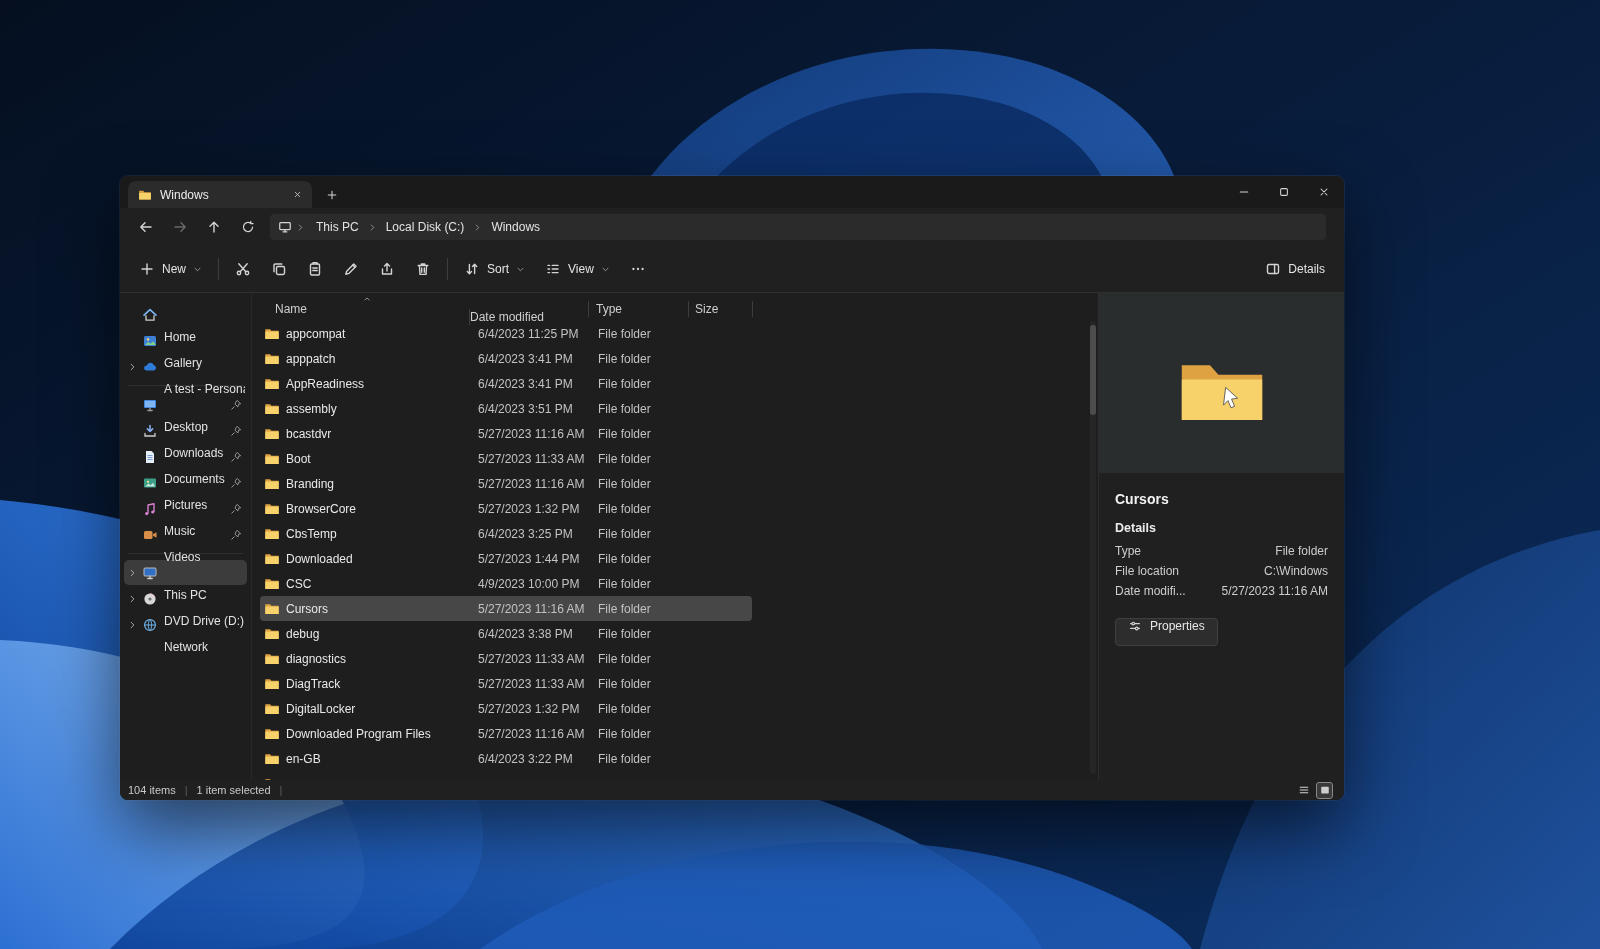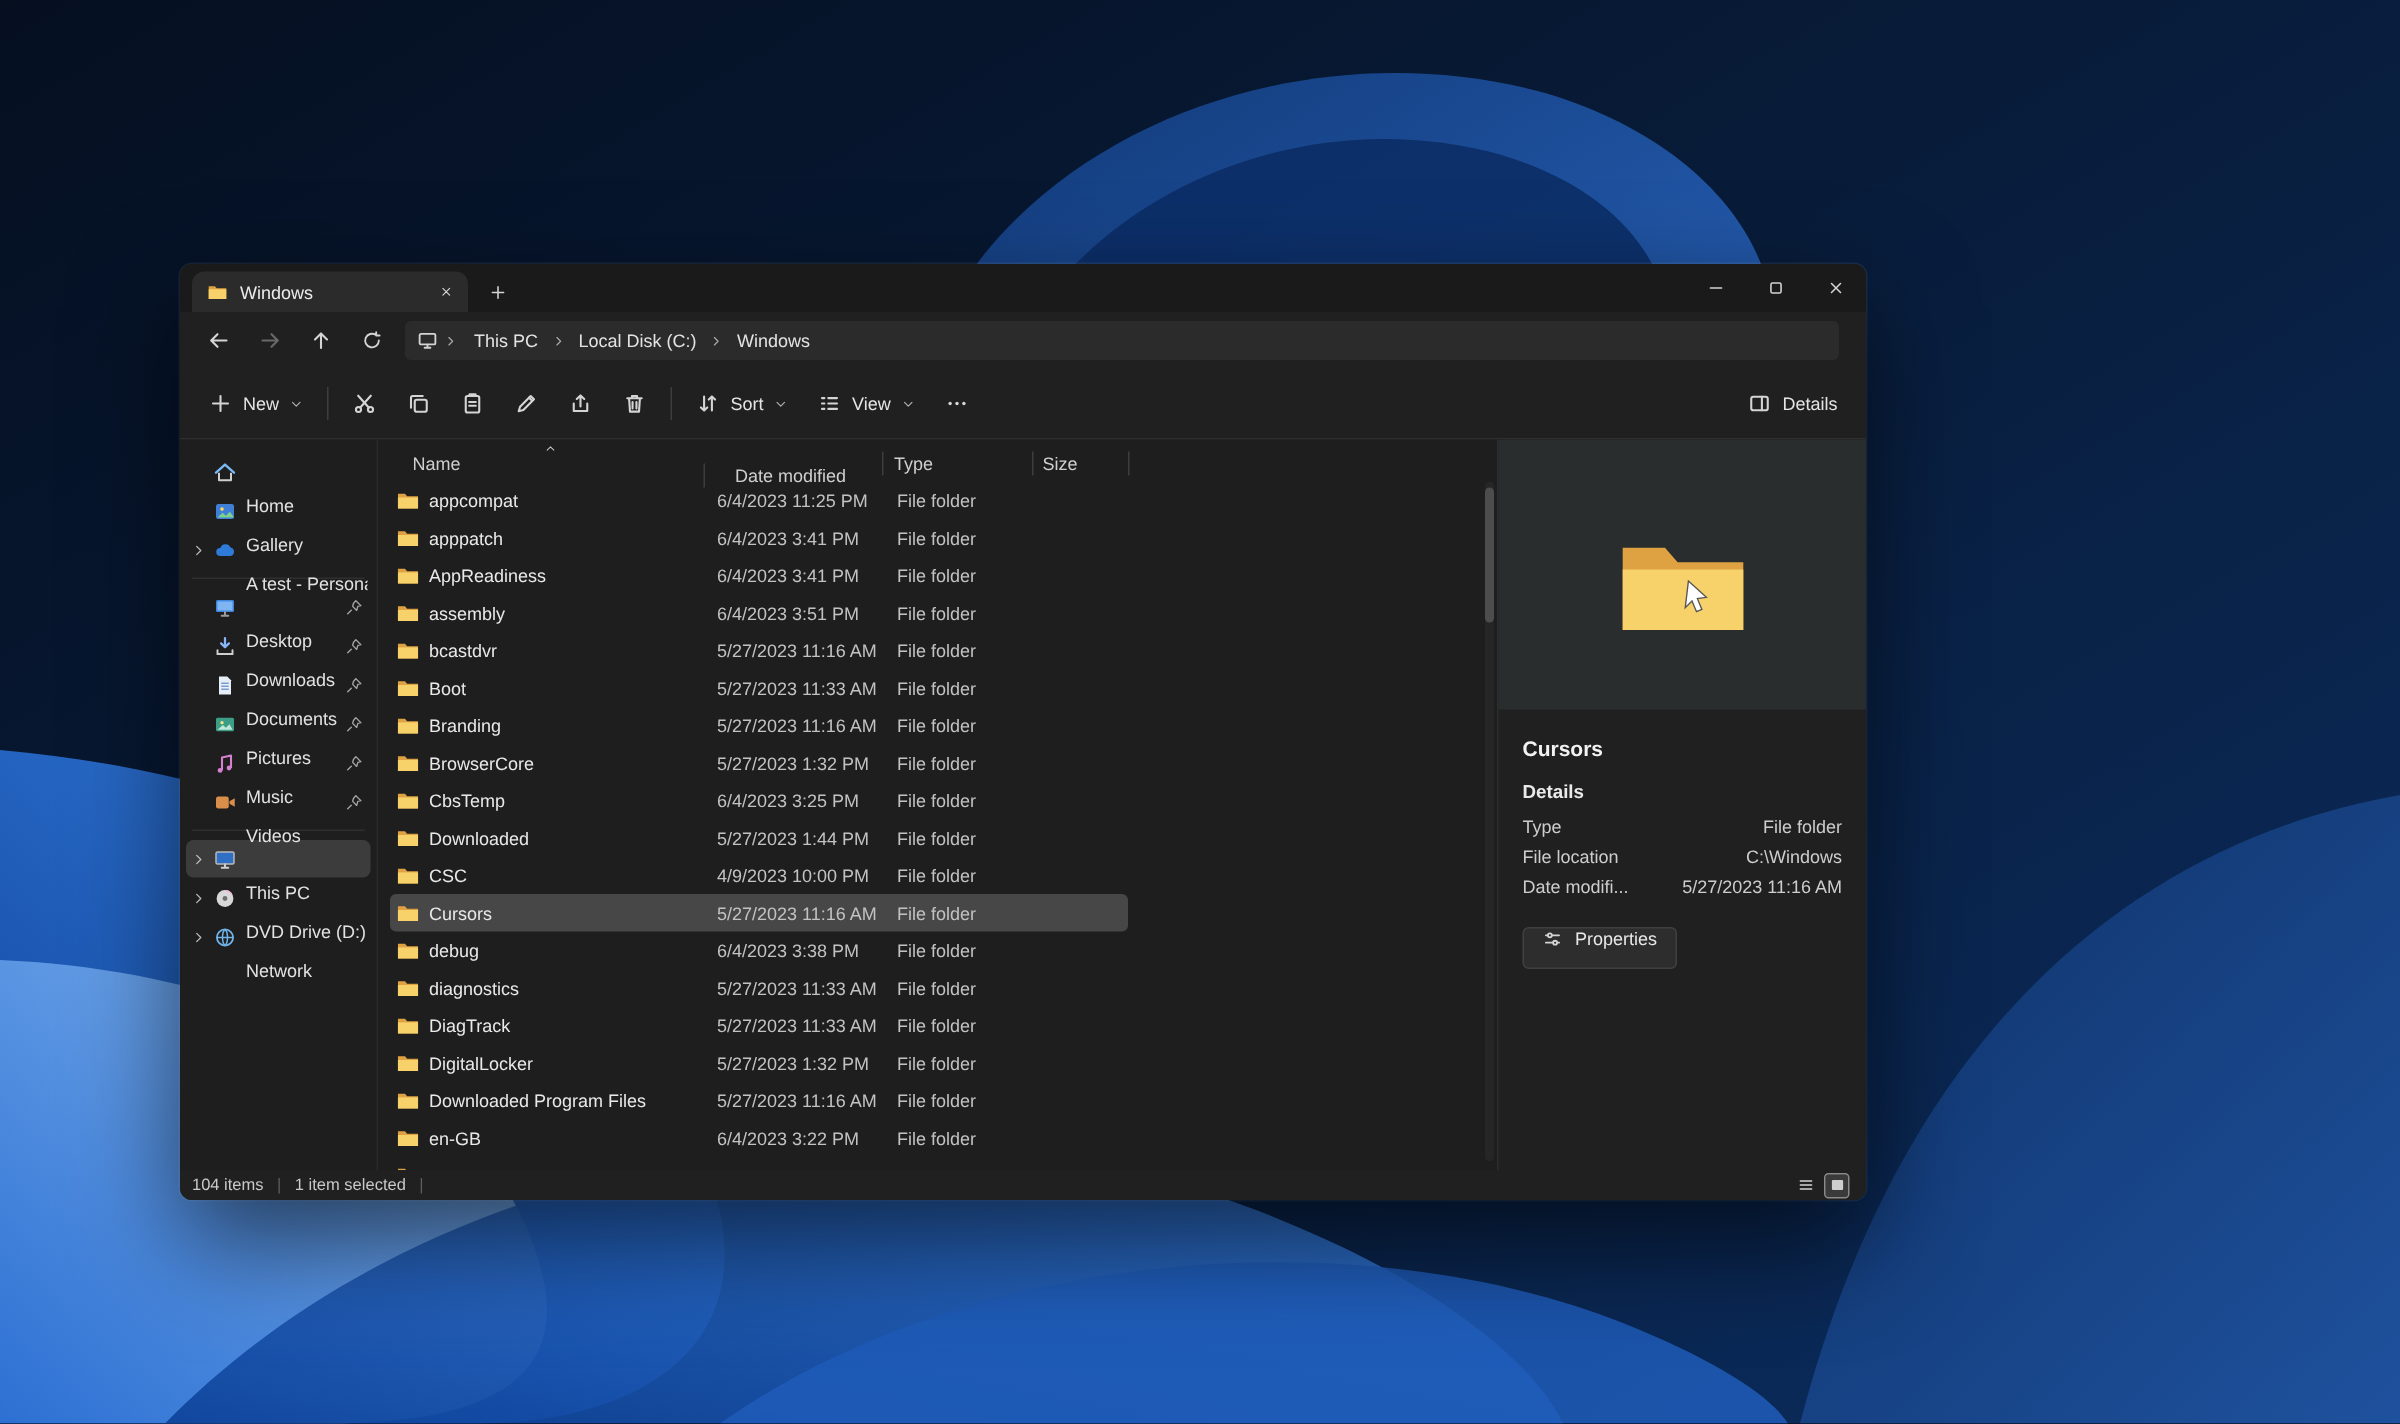--- a/index.html
+++ b/index.html
@@ -6,21 +6,21 @@
   body{
     width:1600px;height:949px;overflow:hidden;position:relative;
     background:#071527;
     font-family:"Liberation Sans","DejaVu Sans",sans-serif;
     -webkit-font-smoothing:antialiased;
   }
   .wall{position:absolute;inset:0;width:1600px;height:949px;}
 
   
   .window{
-    position:absolute;left:120px;top:176px;width:1124px;height:624px;
+    position:absolute;left:120px;top:176px;width:1224px;height:624px;
     background:#202020;border-radius:8px;overflow:hidden;
     box-shadow:0 28px 70px rgba(0,0,0,.6),0 0 0 1px rgba(255,255,255,.08);
     display:flex;flex-direction:column;color:#e6e6e6;font-size:12px;
   }
   .ic{display:inline-flex;align-items:center;justify-content:center;flex:0 0 auto;}
   .ic svg{width:100%;height:100%;display:block;}
   .i16{width:16px;height:16px}.i14{width:14px;height:14px}.i12{width:12px;height:12px}.i9{width:9px;height:9px}
 
   
   .tabbar{height:32px;background:#1a1a1a;display:flex;align-items:flex-end;padding-left:8px;position:relative;flex:0 0 auto;}
@@ -61,21 +61,21 @@
   .side-ic{width:16px;height:16px;}
   .side-label{flex:1;white-space:nowrap;overflow:hidden;font-size:12px;color:#e2e2e2;padding-left:3px;margin-top:44px;}
   .side-pin{width:12px;height:12px;opacity:.85;margin-right:3px;}
   .side-sep{height:1px;background:rgba(255,255,255,.08);margin:6px 8px;}
 
   
   .filepane{flex:1;min-width:0;display:flex;flex-direction:column;position:relative;padding-top:4px;}
   .cols{height:24px;display:flex;align-items:center;color:#cfcfcf;position:relative;flex:0 0 auto;}
   .hc{box-sizing:border-box;height:16px;line-height:16px;white-space:nowrap;overflow:hidden;}
   .hc1{width:217px;padding-left:23px;}
-  .hc2{width:119px;padding-left:20px;border-left:1px solid #3d3d3d;margin-top:16px;}
+  .hc2{width:119px;padding-left:0;border-left:1px solid #3d3d3d;margin-top:16px;}
   .hc3{width:100px;padding-left:7px;border-left:1px solid #3d3d3d;}
   .hc4{width:64px;padding-left:6px;border-left:1px solid #3d3d3d;}
   .hend{width:0;height:16px;border-left:1px solid #3d3d3d;}
   .sortcaret{position:absolute;left:110px;top:-2px;width:10px;height:8px;opacity:.9;}
   .rows{flex:1;overflow:hidden;position:relative;}
   .row{height:25px;display:flex;align-items:center;margin-left:8px;width:492px;padding-left:4px;border-radius:4px;box-sizing:border-box;}
   .row.selected{background:#474747;}
   .row .fic{width:16px;height:16px;margin-right:6px;}
   .cell{white-space:nowrap;overflow:hidden;box-sizing:border-box;}
   .c-name{width:192px;color:#e9e9e9;}

